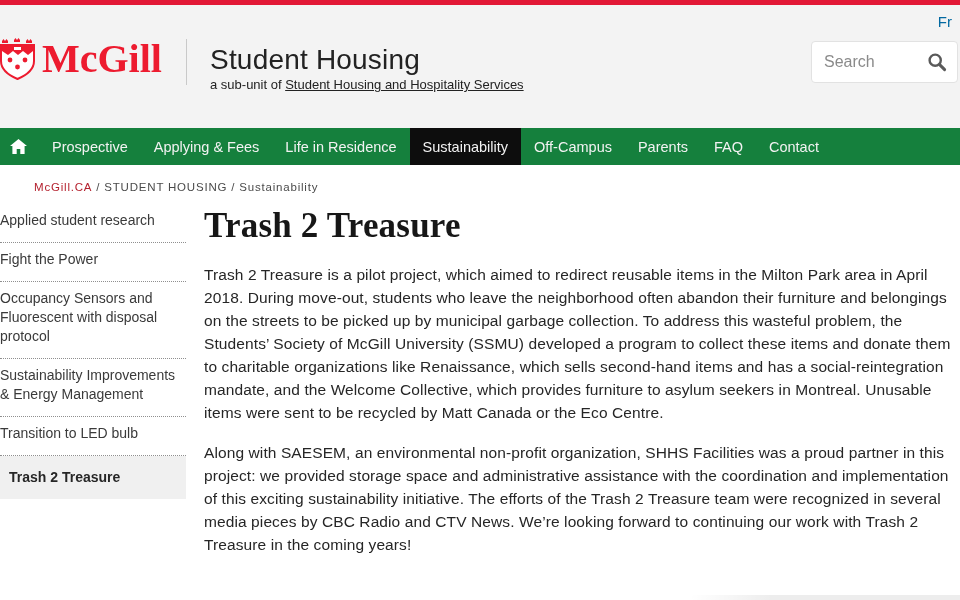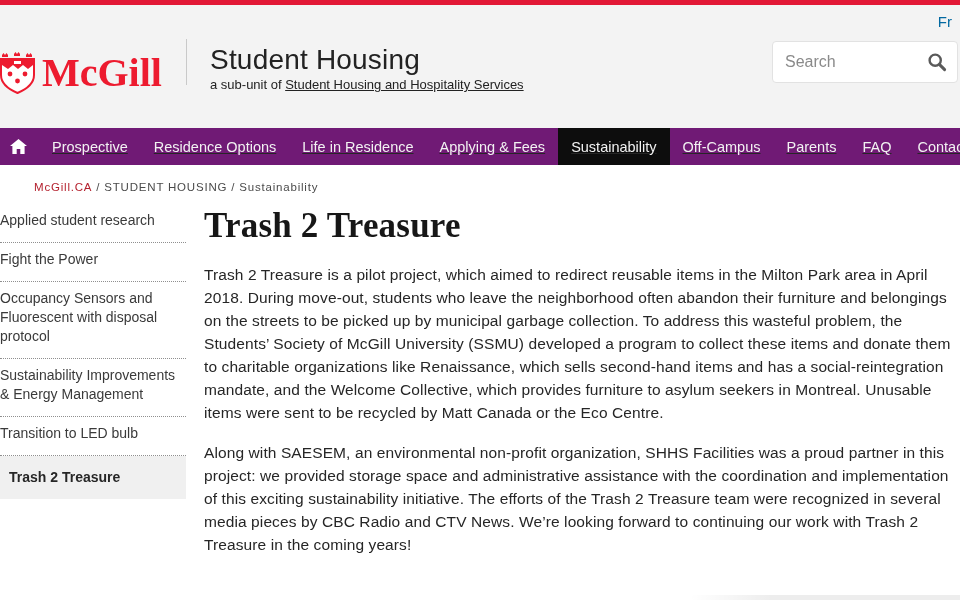--- a/index.html
+++ b/index.html
@@ -21,21 +21,21 @@
     background: #f3f3f3;
     width: 100%;
   }
   .lang-toggle {
     position: absolute;
     top: 8px; right: 8px;
     font-size: 15px; font-weight: normal; color: #0369a1;
     text-decoration: none; cursor: pointer; text-align: center;
   }
   .logo-wrap {
-    position: absolute; left: 0; top: 47px;
+    position: absolute; left: 0; top: 33px;
     display: flex; align-items: center;
   }
   .shield { display: block; margin-right: 6px; }
   .logo-word {
     font-family: "Liberation Serif", serif;
     font-weight: bold;
     font-size: 40px;
     color: #ed1b2f;
     letter-spacing: 0px;
     line-height: 1;
@@ -48,41 +48,40 @@
   .site-title {
     font-size: 28px; font-weight: 500; color: #222; line-height: 1.05;
     letter-spacing: 0.2px;
   }
   .site-subtitle { font-size: 13px; color: #222; margin-top: 3px; }
   .site-subtitle a {
     color: #222; text-decoration: underline; cursor: pointer;
   }
   .search-box {
     position: absolute; top: 36px; right: 2px;
-    width: 186px; height: 42px;
+    width: 147px; height: 42px;
     background: #ffffff;
     border: 1px solid #e2e2e2;
     border-radius: 4px;
     display: flex; align-items: center;
     padding: 0 10px 0 12px;
   }
   .search-box input {
     border: none; outline: none; background: transparent;
     flex: 1; font-size: 16px; color: #333; width: 100px;
     font-family: "Liberation Sans", sans-serif;
   }
   .search-box input::placeholder { color: #8a8a8a; }
   .search-btn { background: none; border: none; cursor: pointer; padding: 0; display: flex; }
 
   
   .nav {
-    height: 37px; background: #701a75;
+    height: 37px; background: #15803d;
     display: flex; align-items: stretch;
     width: 100%;
-    text-decoration: underline;
   }
   .nav-home {
     display: flex; align-items: center;
     padding: 0 12px 0 10px; cursor: pointer;
   }
   .nav-item {
     display: flex; align-items: center;
     padding: 0 13px;
     color: #f2f2f2; font-size: 14.5px;
     text-decoration: none; cursor: pointer;
@@ -187,23 +186,22 @@
   </div>
 </div>
 
 <div class="nav">
   <a class="nav-home">
     <svg width="17" height="15" viewBox="0 0 17 15">
       <path d="M8.5 0 L17 7 h-2.4 v8 h-4.3 v-5 h-3.6 v5 H2.4 V7 H0 z" fill="#ffffff"></path>
     </svg>
   </a>
   <a class="nav-item">Prospective</a>
-  <a class="nav-item">Residence Options</a>
+  <a class="nav-item">Applying &amp; Fees</a>
   <a class="nav-item">Life in Residence</a>
-  <a class="nav-item">Applying &amp; Fees</a>
   <a class="nav-item active">Sustainability</a>
   <a class="nav-item">Off-Campus</a>
   <a class="nav-item">Parents</a>
   <a class="nav-item">FAQ</a>
   <a class="nav-item">Contact</a>
 </div>
 
 <div class="breadcrumb">
   <a class="crumb-home">McGill.CA</a><span class="sep">/</span><a class="crumb-link crumb-upper">STUDENT HOUSING</a><span class="sep">/</span><a class="crumb-link">Sustainability</a>
 </div>

